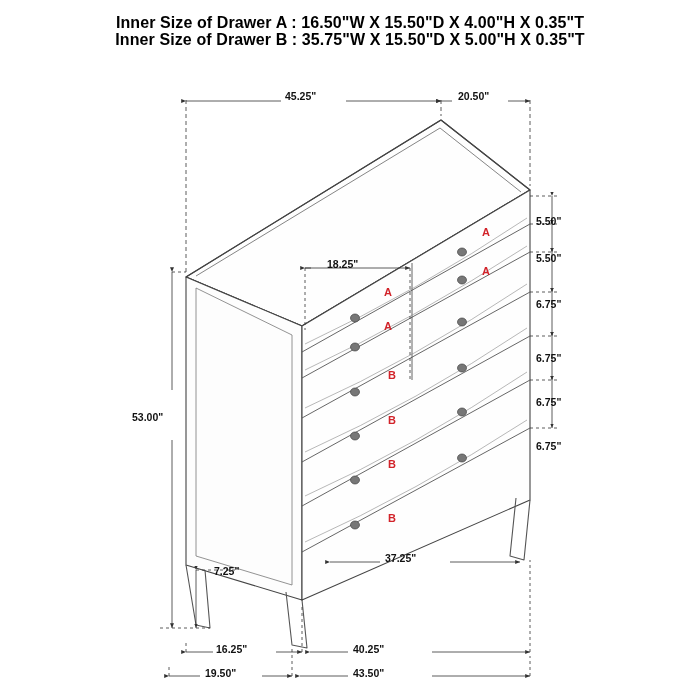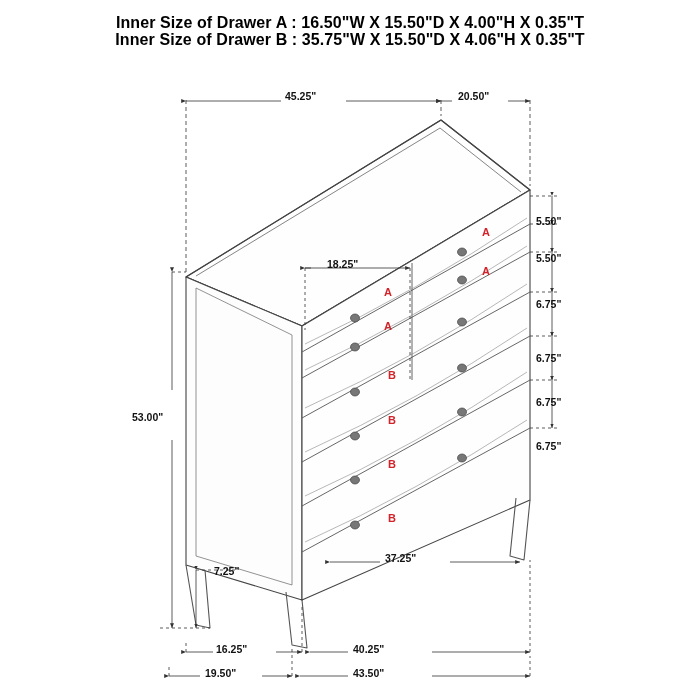--- a/index.html
+++ b/index.html
@@ -54,21 +54,21 @@
     color: #d2232a;
   }
 </style>
 </head>
 <body>
 
 <div id="stage">
 
   <div class="header">
     <div>Inner Size of Drawer A : 16.50"W X 15.50"D X 4.00"H X 0.35"T</div>
-    <div>Inner Size of Drawer B : 35.75"W X 15.50"D X 4.06"H X 0.35"T</div>
+    <div>Inner Size of Drawer B : 35.75"W X 15.50"D X 5.00"H X 0.35"T</div>
   </div>
 
   <svg id="drawing" viewBox="0 0 700 700">
     <defs>
       <marker id="arr" markerWidth="7" markerHeight="7" refX="6" refY="2.5" orient="auto">
         <path d="M0,0 L6,2.5 L0,5 z" fill="#333"></path>
       </marker>
       <marker id="arrs" markerWidth="6" markerHeight="6" refX="5" refY="2" orient="auto">
         <path d="M0,0 L5,2 L0,4 z" fill="#333"></path>
       </marker>

